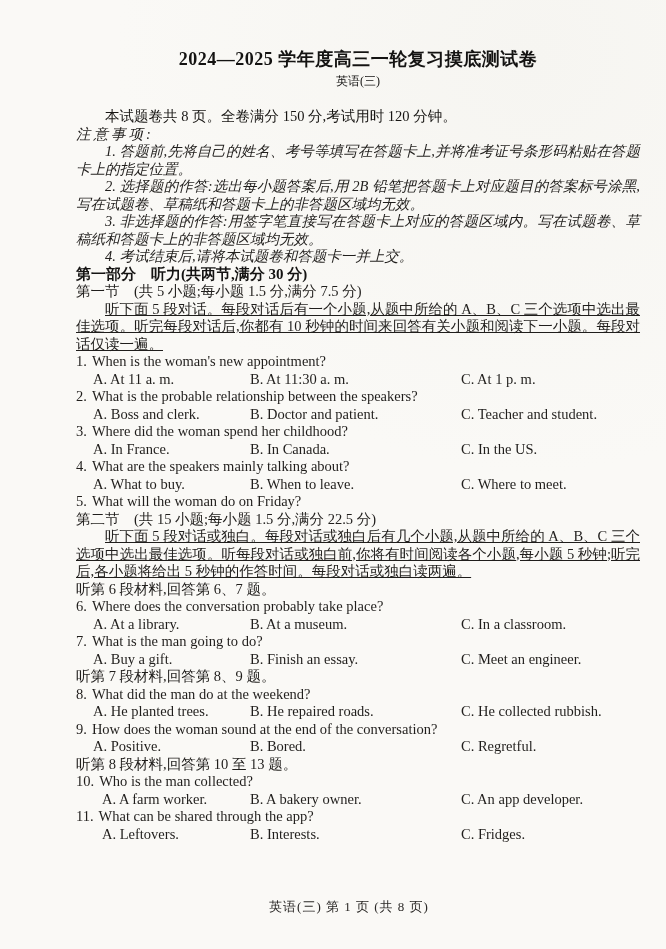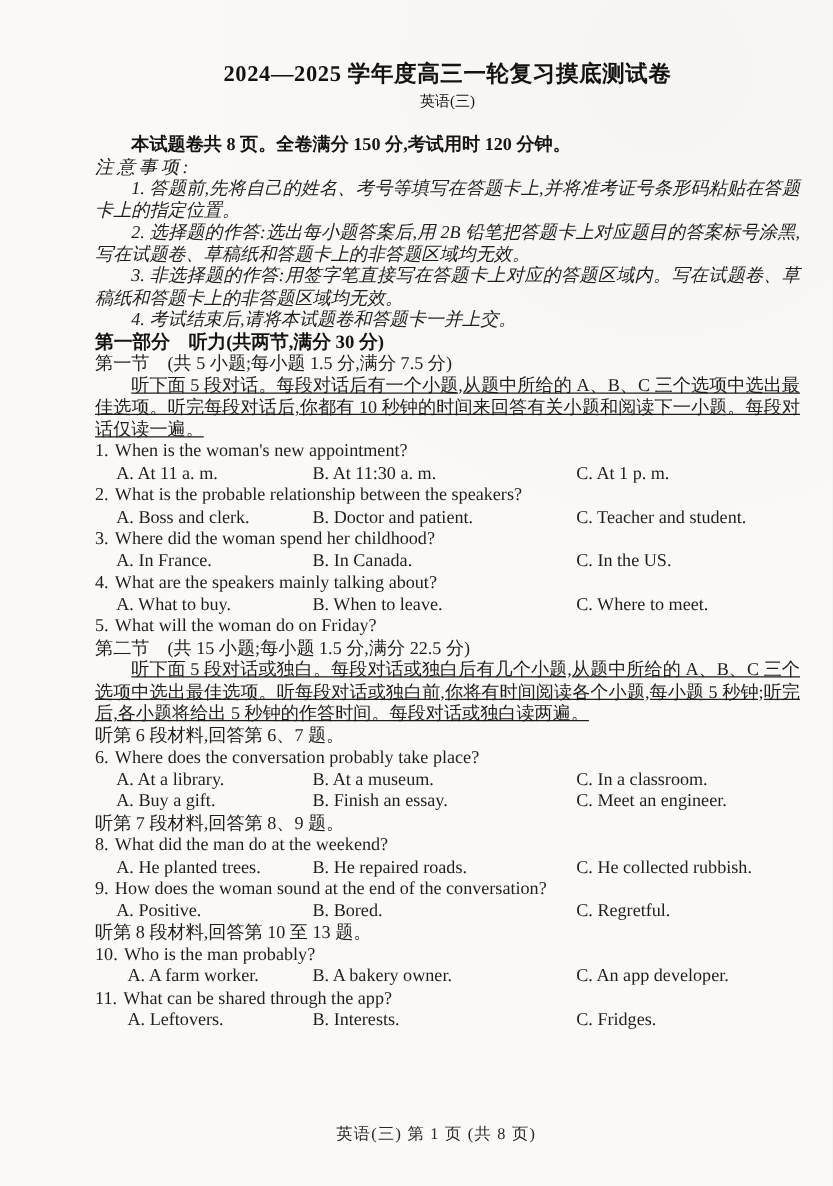--- a/index.html
+++ b/index.html
@@ -13,21 +13,21 @@
     box-sizing:border-box;
     padding:48px 26px 0 76px;
     font-family:"Liberation Serif","DejaVu Serif",serif;
     color:#201e1c;
     font-size:14.5px;
     line-height:17.5px;
     overflow:hidden;
   }
   .title1 { text-align:center; font-weight:bold; font-size:18px; line-height:22px; letter-spacing:0.5px; color:#141312; }
   .title2 { text-align:center; font-weight:normal; font-size:12px; line-height:22px; color:#141312; }
-  .info   { font-weight:bold; text-indent:2em; margin-top:16px; color:#171513; }
+  .info   { font-weight:normal; text-indent:2em; margin-top:16px; color:#171513; }
   .hand   { font-style:italic; }
   .notice-label { letter-spacing:3px; }
   .notice-item  { text-indent:2em; text-align:justify; }
   .part-heading { font-weight:bold; font-size:15px; color:#141312; }
   .section-heading { }
   .para   { text-indent:2em; text-align:justify;text-decoration:underline; }
   .material { }
   .q-num  { margin-right:5px; }
   .q-opts { display:grid; grid-template-columns:174px 211px auto; }
   .q-opts .opt-a { padding-left:17px; }
@@ -106,20 +106,21 @@
   <div class="q">
     <div><span class="q-num">6.</span><span>Where does the conversation probably take place?</span></div>
     <div class="q-opts">
       <span class="opt opt-a">A. At a library.</span>
       <span class="opt">B. At a museum.</span>
       <span class="opt">C. In a classroom.</span>
     </div>
   </div>
 
   <div class="q">
+    <div><span class="q-num">7.</span><span>What is the man going to do?</span></div>
     <div class="q-opts">
       <span class="opt opt-a">A. Buy a gift.</span>
       <span class="opt">B. Finish an essay.</span>
       <span class="opt">C. Meet an engineer.</span>
     </div>
   </div>
 
   <div class="material">听第 7 段材料,回答第 8、9 题。</div>
 
   <div class="q">
@@ -136,21 +137,21 @@
     <div class="q-opts">
       <span class="opt opt-a">A. Positive.</span>
       <span class="opt">B. Bored.</span>
       <span class="opt">C. Regretful.</span>
     </div>
   </div>
 
   <div class="material">听第 8 段材料,回答第 10 至 13 题。</div>
 
   <div class="q">
-    <div><span class="q-num">10.</span><span>Who is the man probably?</span></div>
+    <div><span class="q-num">10.</span><span>Who is the man collected?</span></div>
     <div class="q-opts wide">
       <span class="opt opt-a">A. A farm worker.</span>
       <span class="opt">B. A bakery owner.</span>
       <span class="opt">C. An app developer.</span>
     </div>
   </div>
 
   <div class="q">
     <div><span class="q-num">11.</span><span>What can be shared through the app?</span></div>
     <div class="q-opts wide">

